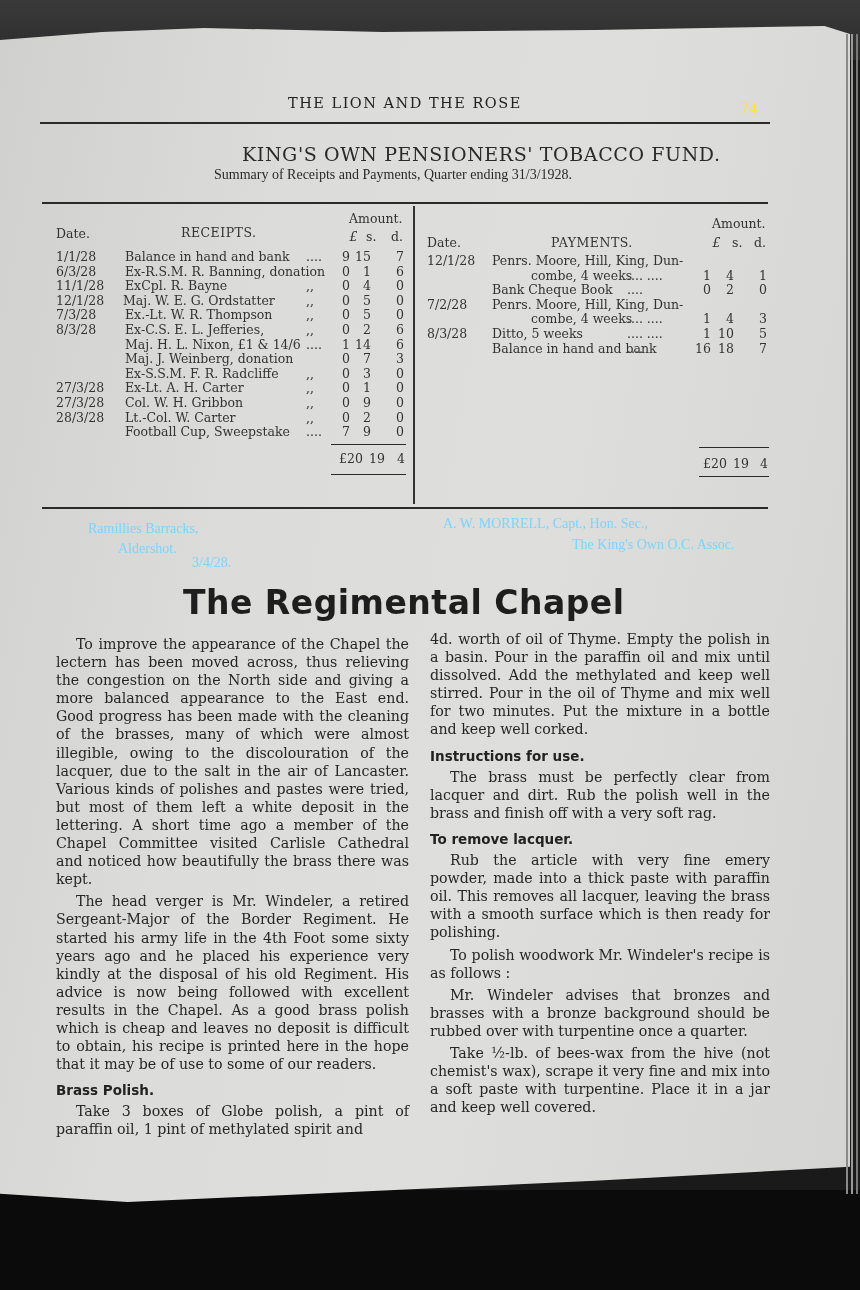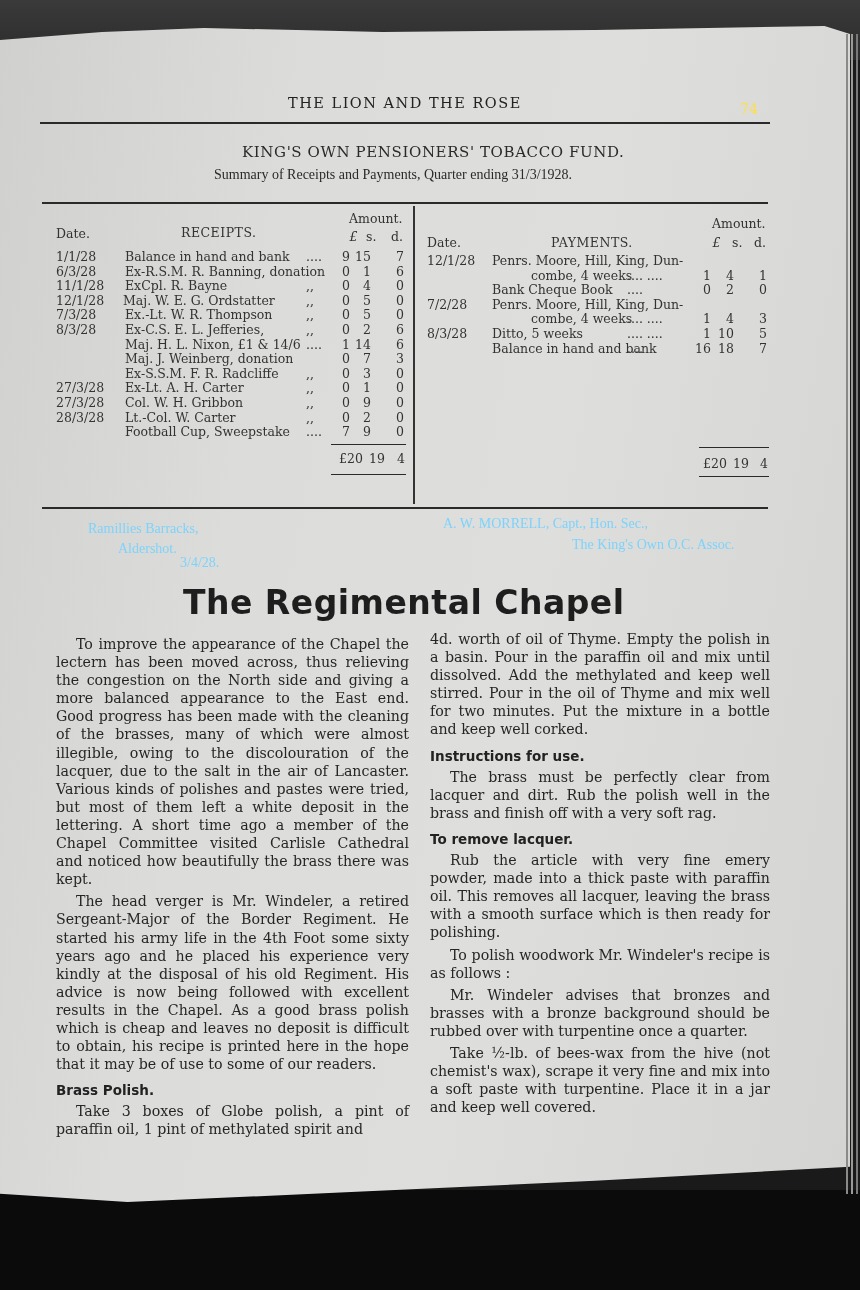--- a/index.html
+++ b/index.html
@@ -30,21 +30,21 @@
     .page-edge.e2 { left:851px; background:#9a9a98; }
     .page-edge.e3 { left:856px; background:#7a7a78; }
 
     .abs { position:absolute; }
     .running-head {
       left:288px; top:95px; font-size:14.5px; letter-spacing:1.5px; color:#222;
     }
     .page-number { left:740px; top:101px; font-size:14px; color:#fde047; }
     .rule { position:absolute; height:1.5px; background:#2a2a2a; }
 
-    .fund-title { left:242px; top:143px; font-size:15px; letter-spacing:0.6px; color:#2a2a2a; }
+    .fund-title { left:242px; top:143px; font-size:19px; letter-spacing:0.6px; color:#2a2a2a; }
     .fund-sub { left:214px; top:167px; font-size:13px; color:#2a2a2a; font-family:"Liberation Serif", serif; font-size:14px;}
 
     .tbl { position:absolute; font-size:12.5px; font-family:"DejaVu Serif", serif; color:#333; line-height:14.6px; }
     .tbl .row { position:relative; height:14.6px; white-space:nowrap; }
     .tbl .date { position:absolute; left:0; }
     .tbl .desc { position:absolute; }
     .tbl .ditto { position:absolute; }
     .tbl .amt { position:absolute; text-align:right; }
 
     .vline { position:absolute; width:1.5px; background:#333; }
@@ -275,21 +275,21 @@
     </div>
   <div class="rule" style="left:272px; top:235px; width:70px; height:1px;"></div>
   <div class="abs" style="left:276px; top:245px;">£20</div>
   <div class="abs" style="left:306px; top:245px;">19</div>
   <div class="abs" style="left:333px; top:245px;">4</div>
   <div class="rule" style="left:272px; top:264px; width:70px; height:1px;"></div>
 </div>
 
 <div class="abs footer-text" style="left:88px; top:521px;">Ramillies Barracks,</div>
 <div class="abs footer-text" style="left:118px; top:541px;">Aldershot.</div>
-<div class="abs footer-text" style="left:180px; top:555px;">3/4/28.</div>
+<div class="abs footer-text" style="left:192px; top:555px;">3/4/28.</div>
 <div class="abs footer-text" style="left:443px; top:516px;">A. W. MORRELL, Capt., Hon. Sec.,</div>
 <div class="abs footer-text" style="left:572px; top:537px;">The King's Own O.C. Assoc.</div>
 
 <div class="abs chapel-title">The Regimental Chapel</div>
 
 <div class="col" style="left:56px; top:635px; width:353px;">
   <p>To improve the appearance of the Chapel the lectern has been moved across, thus relieving the congestion on the North side and giving a more balanced appearance to the East end. Good progress has been made with the cleaning of the brasses, many of which were almost illegible, owing to the discolouration of the lacquer, due to the salt in the air of Lancaster. Various kinds of polishes and pastes were tried, but most of them left a white deposit in the lettering. A short time ago a member of the Chapel Committee visited Carlisle Cathedral and noticed how beautifully the brass there was kept.</p>
   <p>The head verger is Mr. Windeler, a retired Sergeant-Major of the Border Regiment. He started his army life in the 4th Foot some sixty years ago and he placed his experience very kindly at the disposal of his old Regiment. His advice is now being followed with excellent results in the Chapel. As a good brass polish which is cheap and leaves no deposit is difficult to obtain, his recipe is printed here in the hope that it may be of use to some of our readers.</p>
   <h3>Brass Polish.</h3>
   <p>Take 3 boxes of Globe polish, a pint of paraffin oil, 1 pint of methylated spirit and</p>

